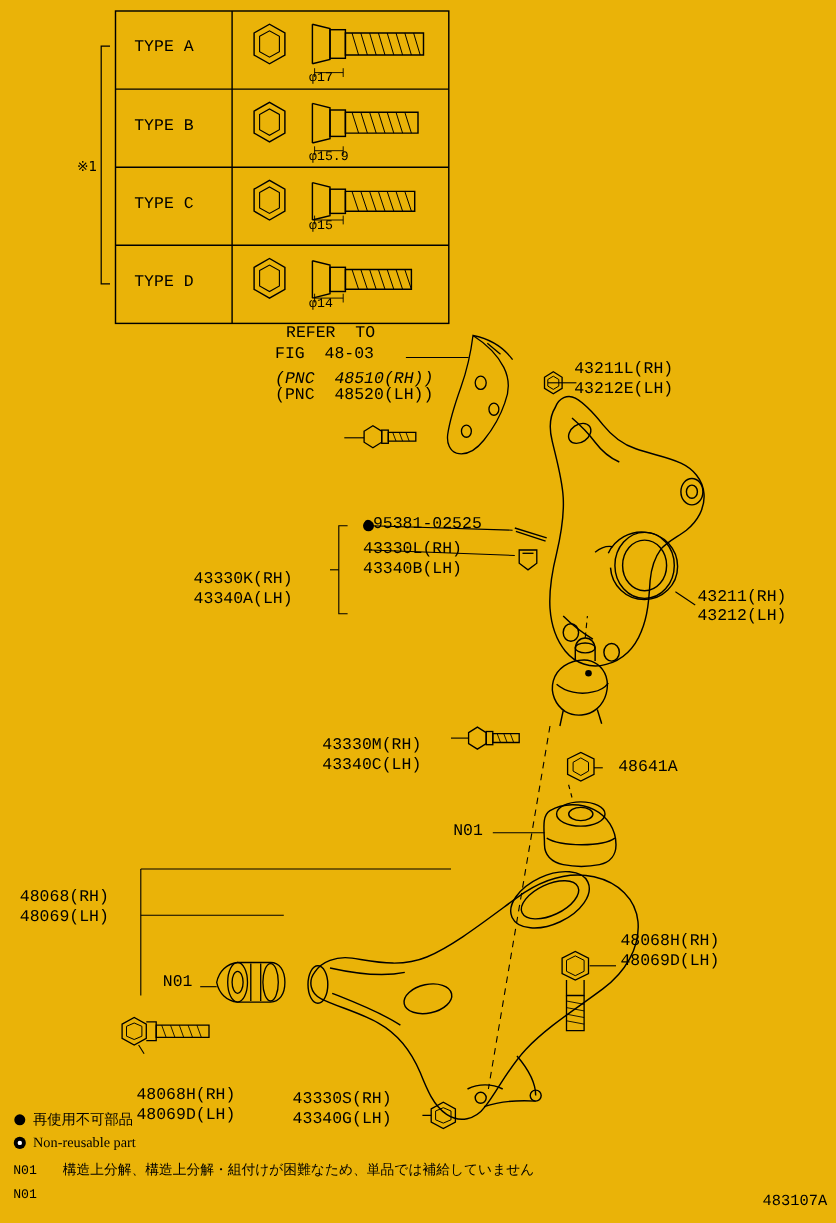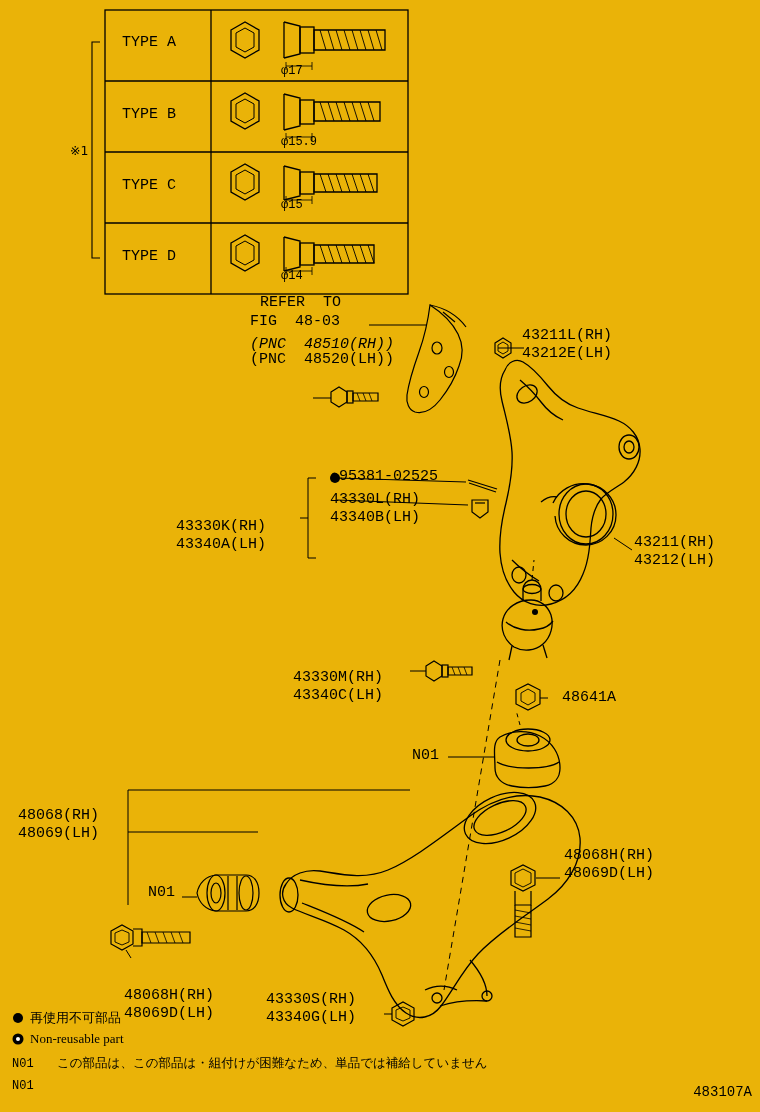--- a/index.html
+++ b/index.html
@@ -399,18 +399,18 @@
   <div class="lbl" style="left:148px; top:884px;">N01</div>
   <div class="lbl" style="left:124px; top:987px;">48068H(RH)
 48069D(LH)</div>
   <div class="lbl" style="left:266px; top:991px;">43330S(RH)
 43340G(LH)</div>
 
   <div class="lbl jp" style="left:30px; top:1009px;">再使用不可部品</div>
   <div class="lbl jp" style="left:30px; top:1030px;">Non-reusable part</div>
 
   <div class="lbl small" style="left:12px; top:1055px;">N01</div>
-  <div class="lbl jpsmall" style="left:57px; top:1054px;">この部品は、この部品は・組付けが困難なため、単品では補給していません</div>
+  <div class="lbl jpsmall" style="left:57px; top:1054px;">構造上分解、構造上分解・組付けが困難なため、単品では補給していません</div>
   <div class="lbl small" style="left:12px; top:1077px;">N01</div>
 
   <div class="footcode">483107A</div>
 
 </div>
 
 </body></html>

